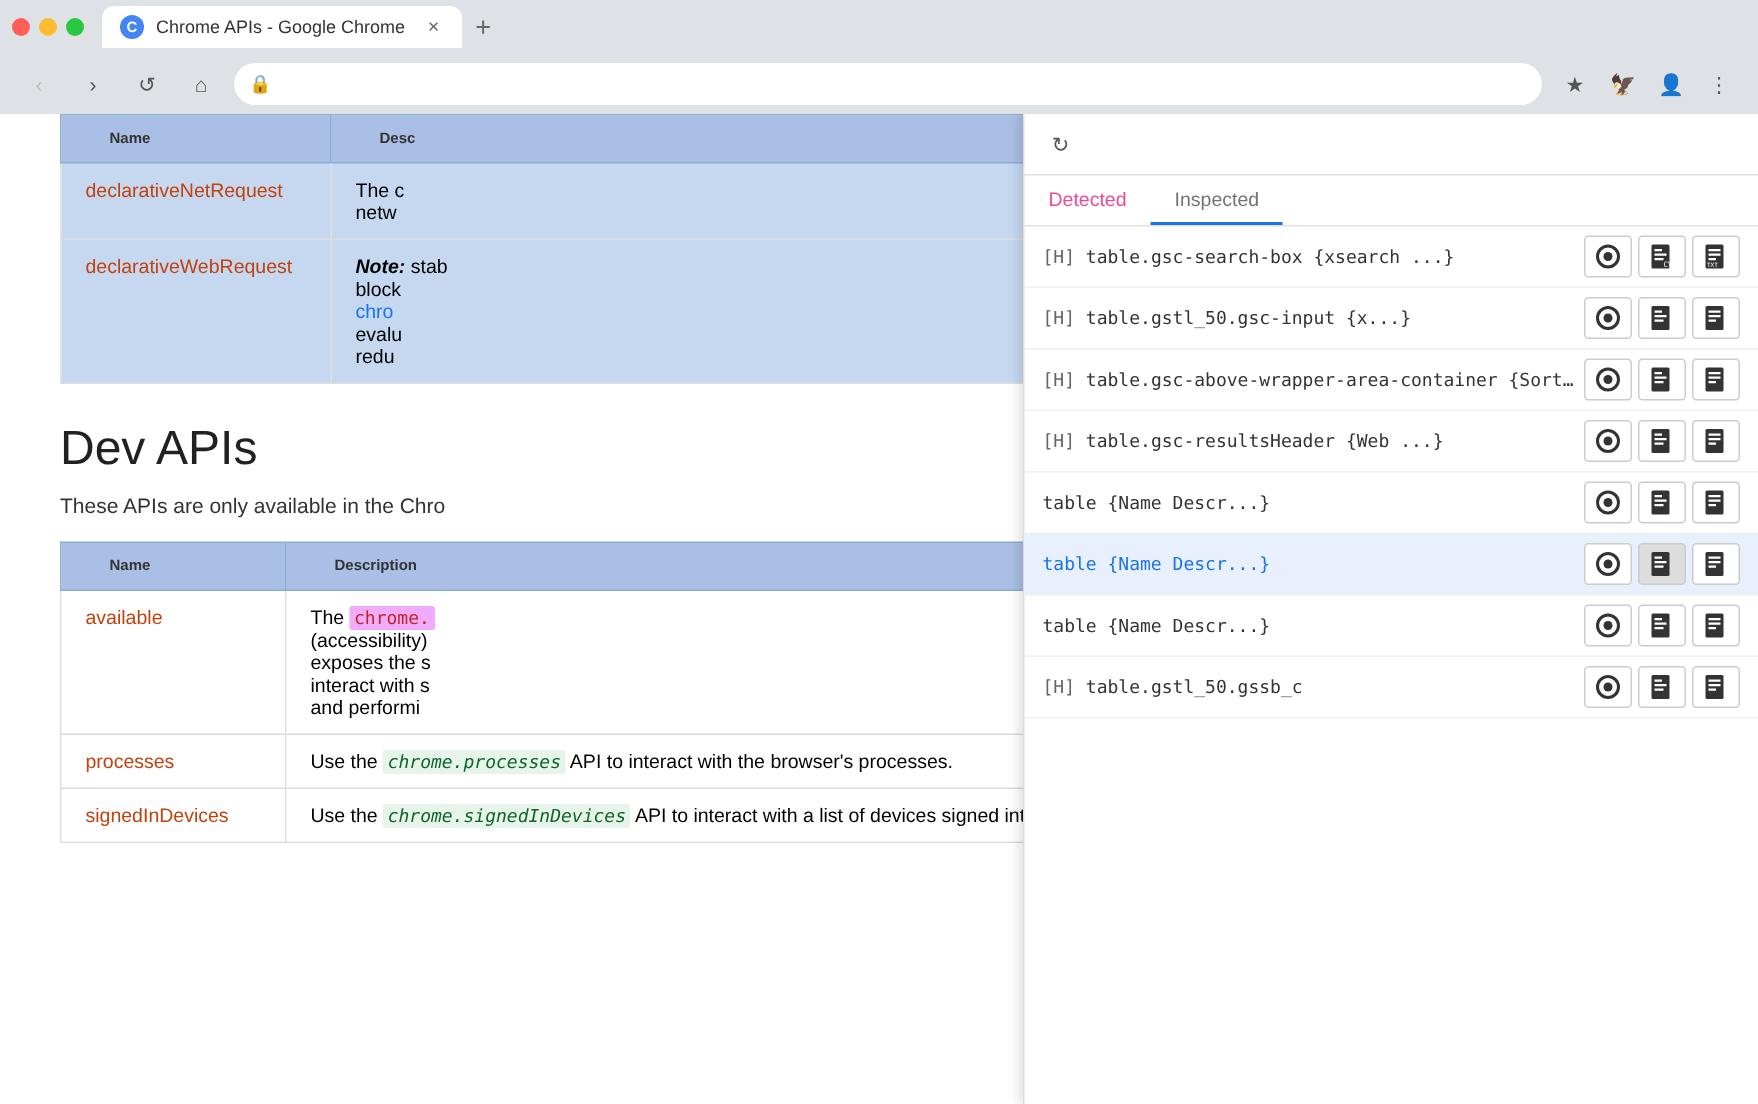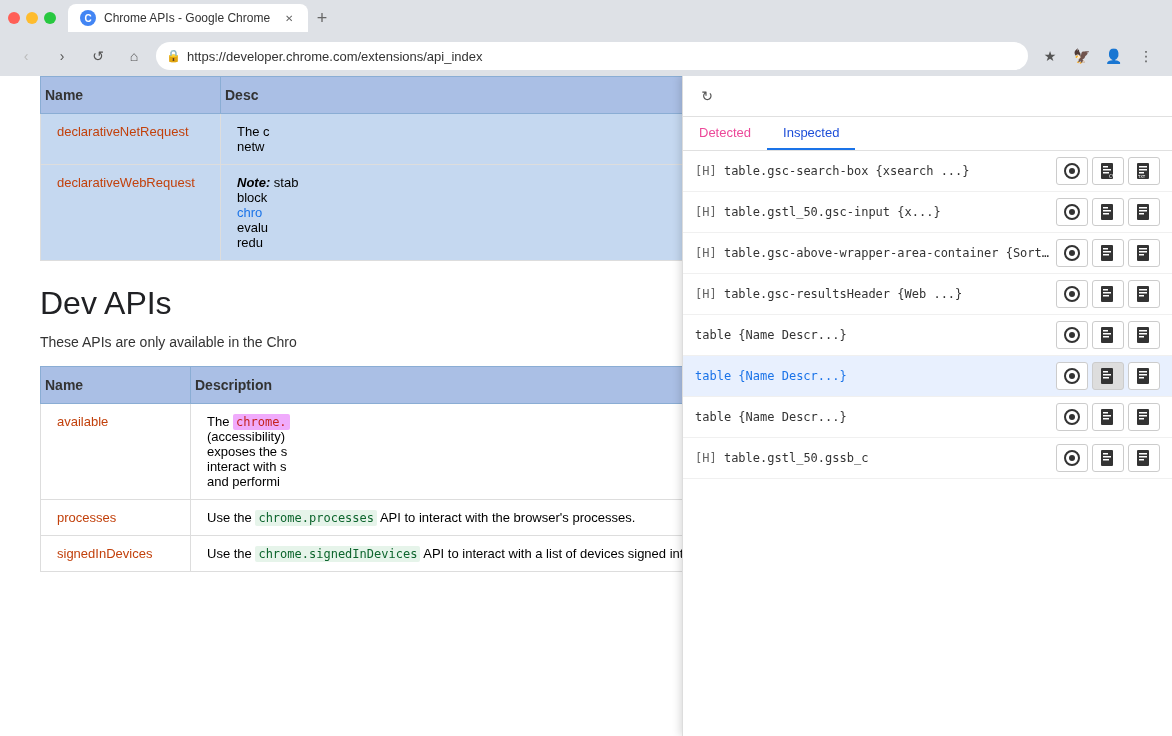--- a/index.html
+++ b/index.html
@@ -28,39 +28,39 @@
     .nav-actions { display: flex; gap: 4px; }
     .nav-action-btn { width: 28px; height: 28px; border-radius: 50%; display: flex; align-items: center; justify-content: center; cursor: pointer; font-size: 14px; color: #555; }
 
     
     .main-content { flex: 1; background: white; display: flex; position: relative; overflow: hidden; }
 
     
     .page-content { flex: 1; background: white; overflow-y: auto; padding: 0 40px; }
     .table-section { margin-bottom: 0; }
     .data-table { width: 100%; border-collapse: collapse; }
-    .data-table th { background: #aabfe5; color: #333; font-weight: 600; font-size: 14px; padding: 10px 4px; text-align: left; border: 1px solid #8aadd4; }
+    .data-table th { background: #aabfe5; color: #333; font-weight: 600; font-size: 10px; padding: 10px 32px; text-align: left; border: 1px solid #8aadd4; }
     .data-table td { padding: 10px 16px; border: 1px solid #ddd; font-size: 13px; vertical-align: top; }
     .data-table tr.blue-row td { background: #c5d8f0; }
     .data-table a { color: #c2410c; text-decoration: none; font-weight: 500; }
     .data-table .note { font-weight: 600; font-style: italic; }
     .data-table code { font-family: monospace; background: #f0abfc; padding: 1px 3px; border-radius: 2px; font-size: 12px; color: #c5221f; }
-    .data-table .green-code { color: #0d652d; background: #e6f4ea; font-family: monospace; padding: 1px 3px; border-radius: 2px; font-size: 12px; }
+    .data-table .green-code { color: #0d652d; background: #e6f4ea; font-family: monospace; padding: 1px 3px; border-radius: 2px; font-size: 12px; font-style: italic; }
 
     .dev-apis-section { margin-top: 24px; }
     .dev-apis-title { font-size: 32px; color: #202124; font-weight: 400; margin-bottom: 12px; }
     .dev-apis-desc { font-size: 14px; color: #333; margin-bottom: 16px; }
 
     
     .extension-panel { position: absolute; right: 0; top: 0; width: 490px; height: 100%; background: white; border-left: 1px solid #ddd; box-shadow: -2px 0 8px rgba(0,0,0,0.15); display: flex; flex-direction: column; z-index: 100; }
     .panel-header { padding: 8px 12px; display: flex; align-items: center; border-bottom: 1px solid #e0e0e0; }
     .refresh-btn { width: 24px; height: 24px; display: flex; align-items: center; justify-content: center; cursor: pointer; color: #555; font-size: 14px; }
     .panel-tabs { display: flex; border-bottom: 1px solid #e0e0e0; }
     .panel-tab { padding: 8px 16px; font-size: 13px; cursor: pointer; color: #ec4899; border-bottom: 2px solid transparent; }
-    .panel-tab.active { color: #1d4ed8; border-bottom: 2px solid #1a73e8; font-weight: 500; }
+    .panel-tab.active { color: #737373; border-bottom: 2px solid #1a73e8; font-weight: 500; }
 
     
     .panel-items { flex: 1; overflow-y: auto; }
     .panel-item { display: flex; align-items: center; padding: 6px 12px; border-bottom: 1px solid #f0f0f0; gap: 4px; }
     .panel-item.highlighted { background: #e8f0fe; }
     .panel-item-label { flex: 1; font-size: 12px; color: #333; font-family: monospace; white-space: nowrap; overflow: hidden; text-overflow: ellipsis; }
     .panel-item-label .tag { color: #666; }
     .panel-item-actions { display: flex; gap: 4px; align-items: center; flex-shrink: 0; }
 
     
@@ -92,21 +92,20 @@
     </div>
   </div>
 
   <div class="nav-bar">
     <div class="nav-btn disabled">‹</div>
     <div class="nav-btn">›</div>
     <div class="nav-btn">↺</div>
     <div class="nav-btn">⌂</div>
     <div class="address-bar">
       <span class="lock-icon">🔒</span>
-      <span>https://developer.chrome.com/extensions/api_index</span>
     </div>
     <div class="nav-actions">
       <div class="nav-action-btn">★</div>
       <div class="nav-action-btn">🦅</div>
       <div class="nav-action-btn">👤</div>
       <div class="nav-action-btn">⋮</div>
     </div>
   </div>
 
   <div class="main-content">

